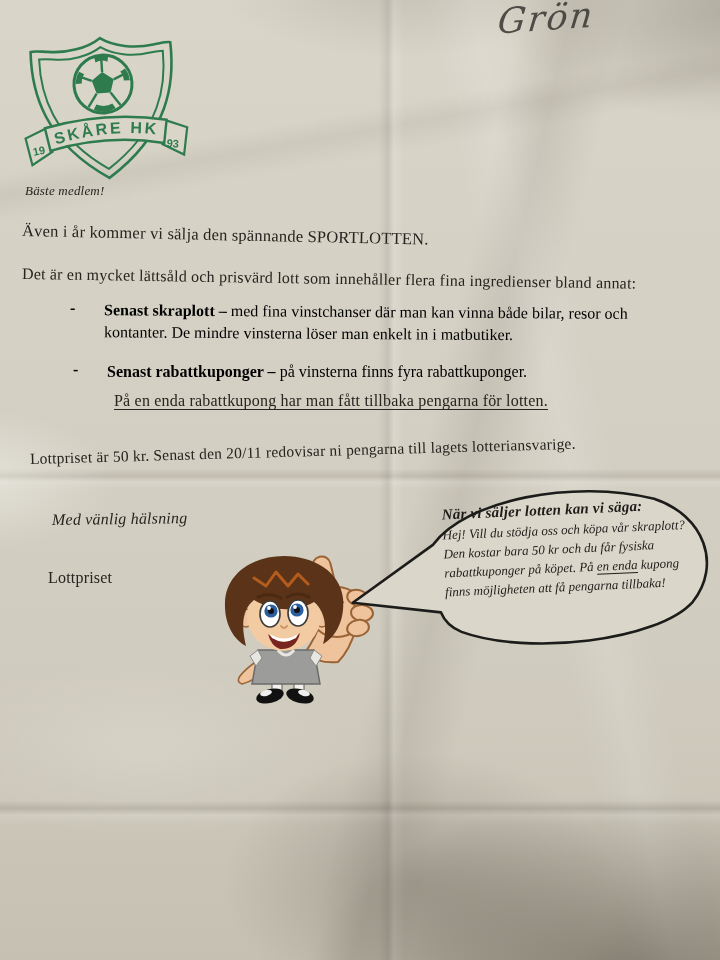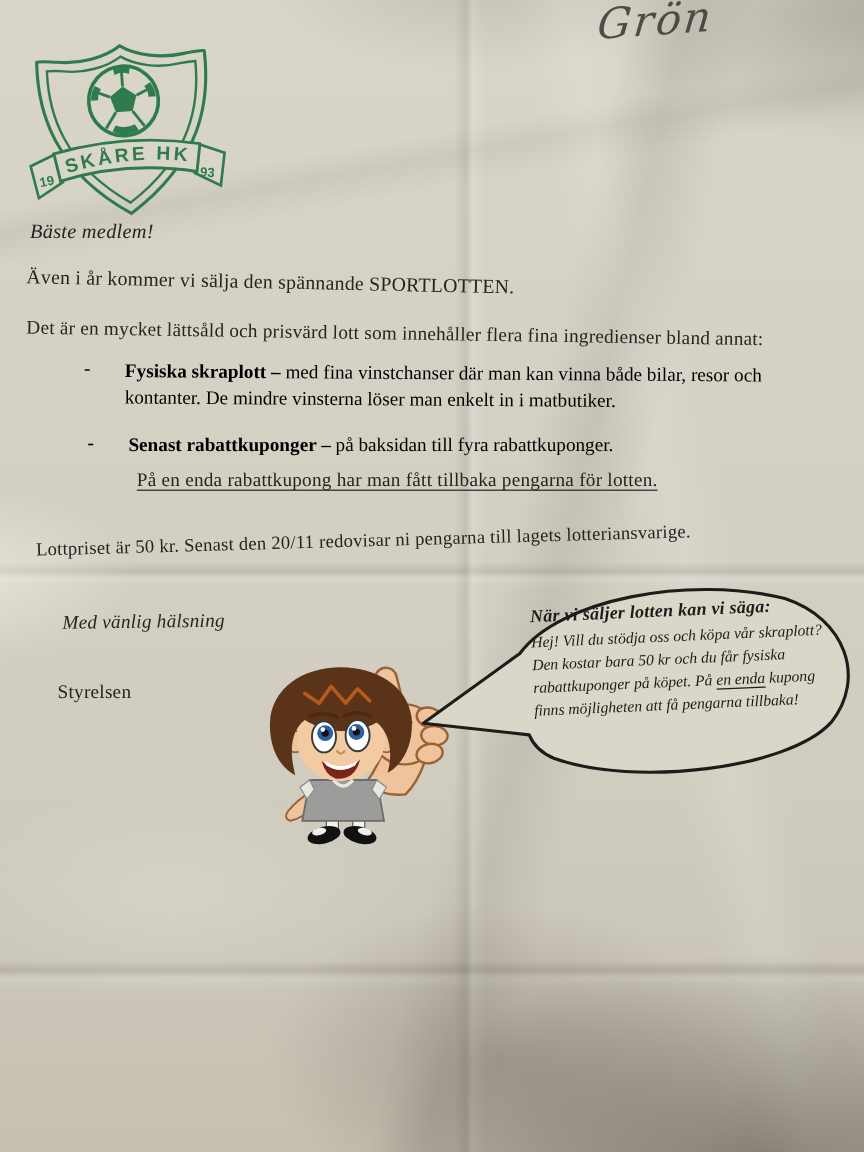--- a/index.html
+++ b/index.html
@@ -104,43 +104,43 @@
         </defs>
         <text font-family="Liberation Sans, sans-serif" font-weight="bold" font-size="16" fill="#2e7b4e" letter-spacing="2.5">
           <textPath href="#bannerCurve" startOffset="4">SKÅRE HK</textPath>
         </text>
         <text x="15" y="119" font-family="Liberation Sans, sans-serif" font-weight="bold" font-size="11" fill="#2e7b4e" transform="rotate(-8 15 119)">19</text>
         <text x="148" y="119" font-family="Liberation Sans, sans-serif" font-weight="bold" font-size="11" fill="#2e7b4e" transform="rotate(8 148 119)">93</text>
       </g>
     </svg>
   </div>
 
-  <div class="line italic" style="left:25px;top:183px;font-size:17px;font-style:italic;">Bäste medlem!</div>
+  <div class="line italic" style="left:25px;top:183px;font-size:13px;font-style:italic;">Bäste medlem!</div>
 
   <div class="line" style="left:22px;top:221px;font-size:16.5px;transform:rotate(1.2deg);transform-origin:left;">Även i år kommer vi sälja den spännande SPORTLOTTEN.</div>
 
   <div class="line" style="left:22px;top:265px;font-size:16px;transform:rotate(0.9deg);transform-origin:left;">Det är en mycket lättsåld och prisvärd lott som innehåller flera fina ingredienser bland annat:</div>
 
   <div class="bullet" style="left:70px;top:299px;font-size:16px;transform:rotate(0.4deg);transform-origin:left;">
     <span class="dash">-</span>
-    <span class="btxt"><span class="bold">Fysiska skraplott –</span><span> med fina vinstchanser där man kan vinna både bilar, resor och kontanter. De mindre vinsterna löser man enkelt in i matbutiker.</span></span>
+    <span class="btxt"><span class="bold">Senast skraplott –</span><span> med fina vinstchanser där man kan vinna både bilar, resor och kontanter. De mindre vinsterna löser man enkelt in i matbutiker.</span></span>
   </div>
 
   <div class="bullet" style="left:73px;top:361px;font-size:16px;">
     <span class="dash">-</span>
-    <span class="btxt"><span class="bold">Senast rabattkuponger –</span><span> på baksidan till fyra rabattkuponger.</span></span>
+    <span class="btxt"><span class="bold">Senast rabattkuponger –</span><span> på vinsterna finns fyra rabattkuponger.</span></span>
   </div>
 
   <div class="line underline" style="left:88px;top:392px;font-size:16px;margin-left:26px;">På en enda rabattkupong har man fått tillbaka pengarna för lotten.</div>
 
   <div class="line" style="left:30px;top:450px;font-size:15.5px;transform:rotate(-1.6deg);transform-origin:left;">Lottpriset är 50 kr. Senast den 20/11 redovisar ni pengarna till lagets lotteriansvarige.</div>
 
   <div class="line italic" style="left:52px;top:511px;font-size:16px;transform:rotate(-0.8deg);transform-origin:left;">Med vänlig hälsning</div>
 
-  <div class="line" style="left:48px;top:569px;font-size:16px;">Styrelsen</div>
+  <div class="line" style="left:48px;top:569px;font-size:16px;">Lottpriset</div>
 
   <div class="mascot">
     <svg width="182" height="164" viewBox="0 0 182 164">
 
       <g stroke="#9a6336" stroke-width="2">
         <path d="M108,100 Q120,84 126,64 L160,74 Q154,96 142,108 Q124,110 108,100 Z" fill="#efc39b"></path>
         <rect x="120" y="2" width="18" height="46" rx="9" fill="#efc39b" transform="rotate(-14 129 25)"></rect>
         <ellipse cx="141" cy="58" rx="27" ry="25" fill="#efc39b"></ellipse>
         <ellipse cx="162" cy="44" rx="11" ry="8" fill="#efc39b" transform="rotate(18 162 44)"></ellipse>
         <ellipse cx="166" cy="59" rx="11" ry="8" fill="#efc39b" transform="rotate(5 166 59)"></ellipse>

